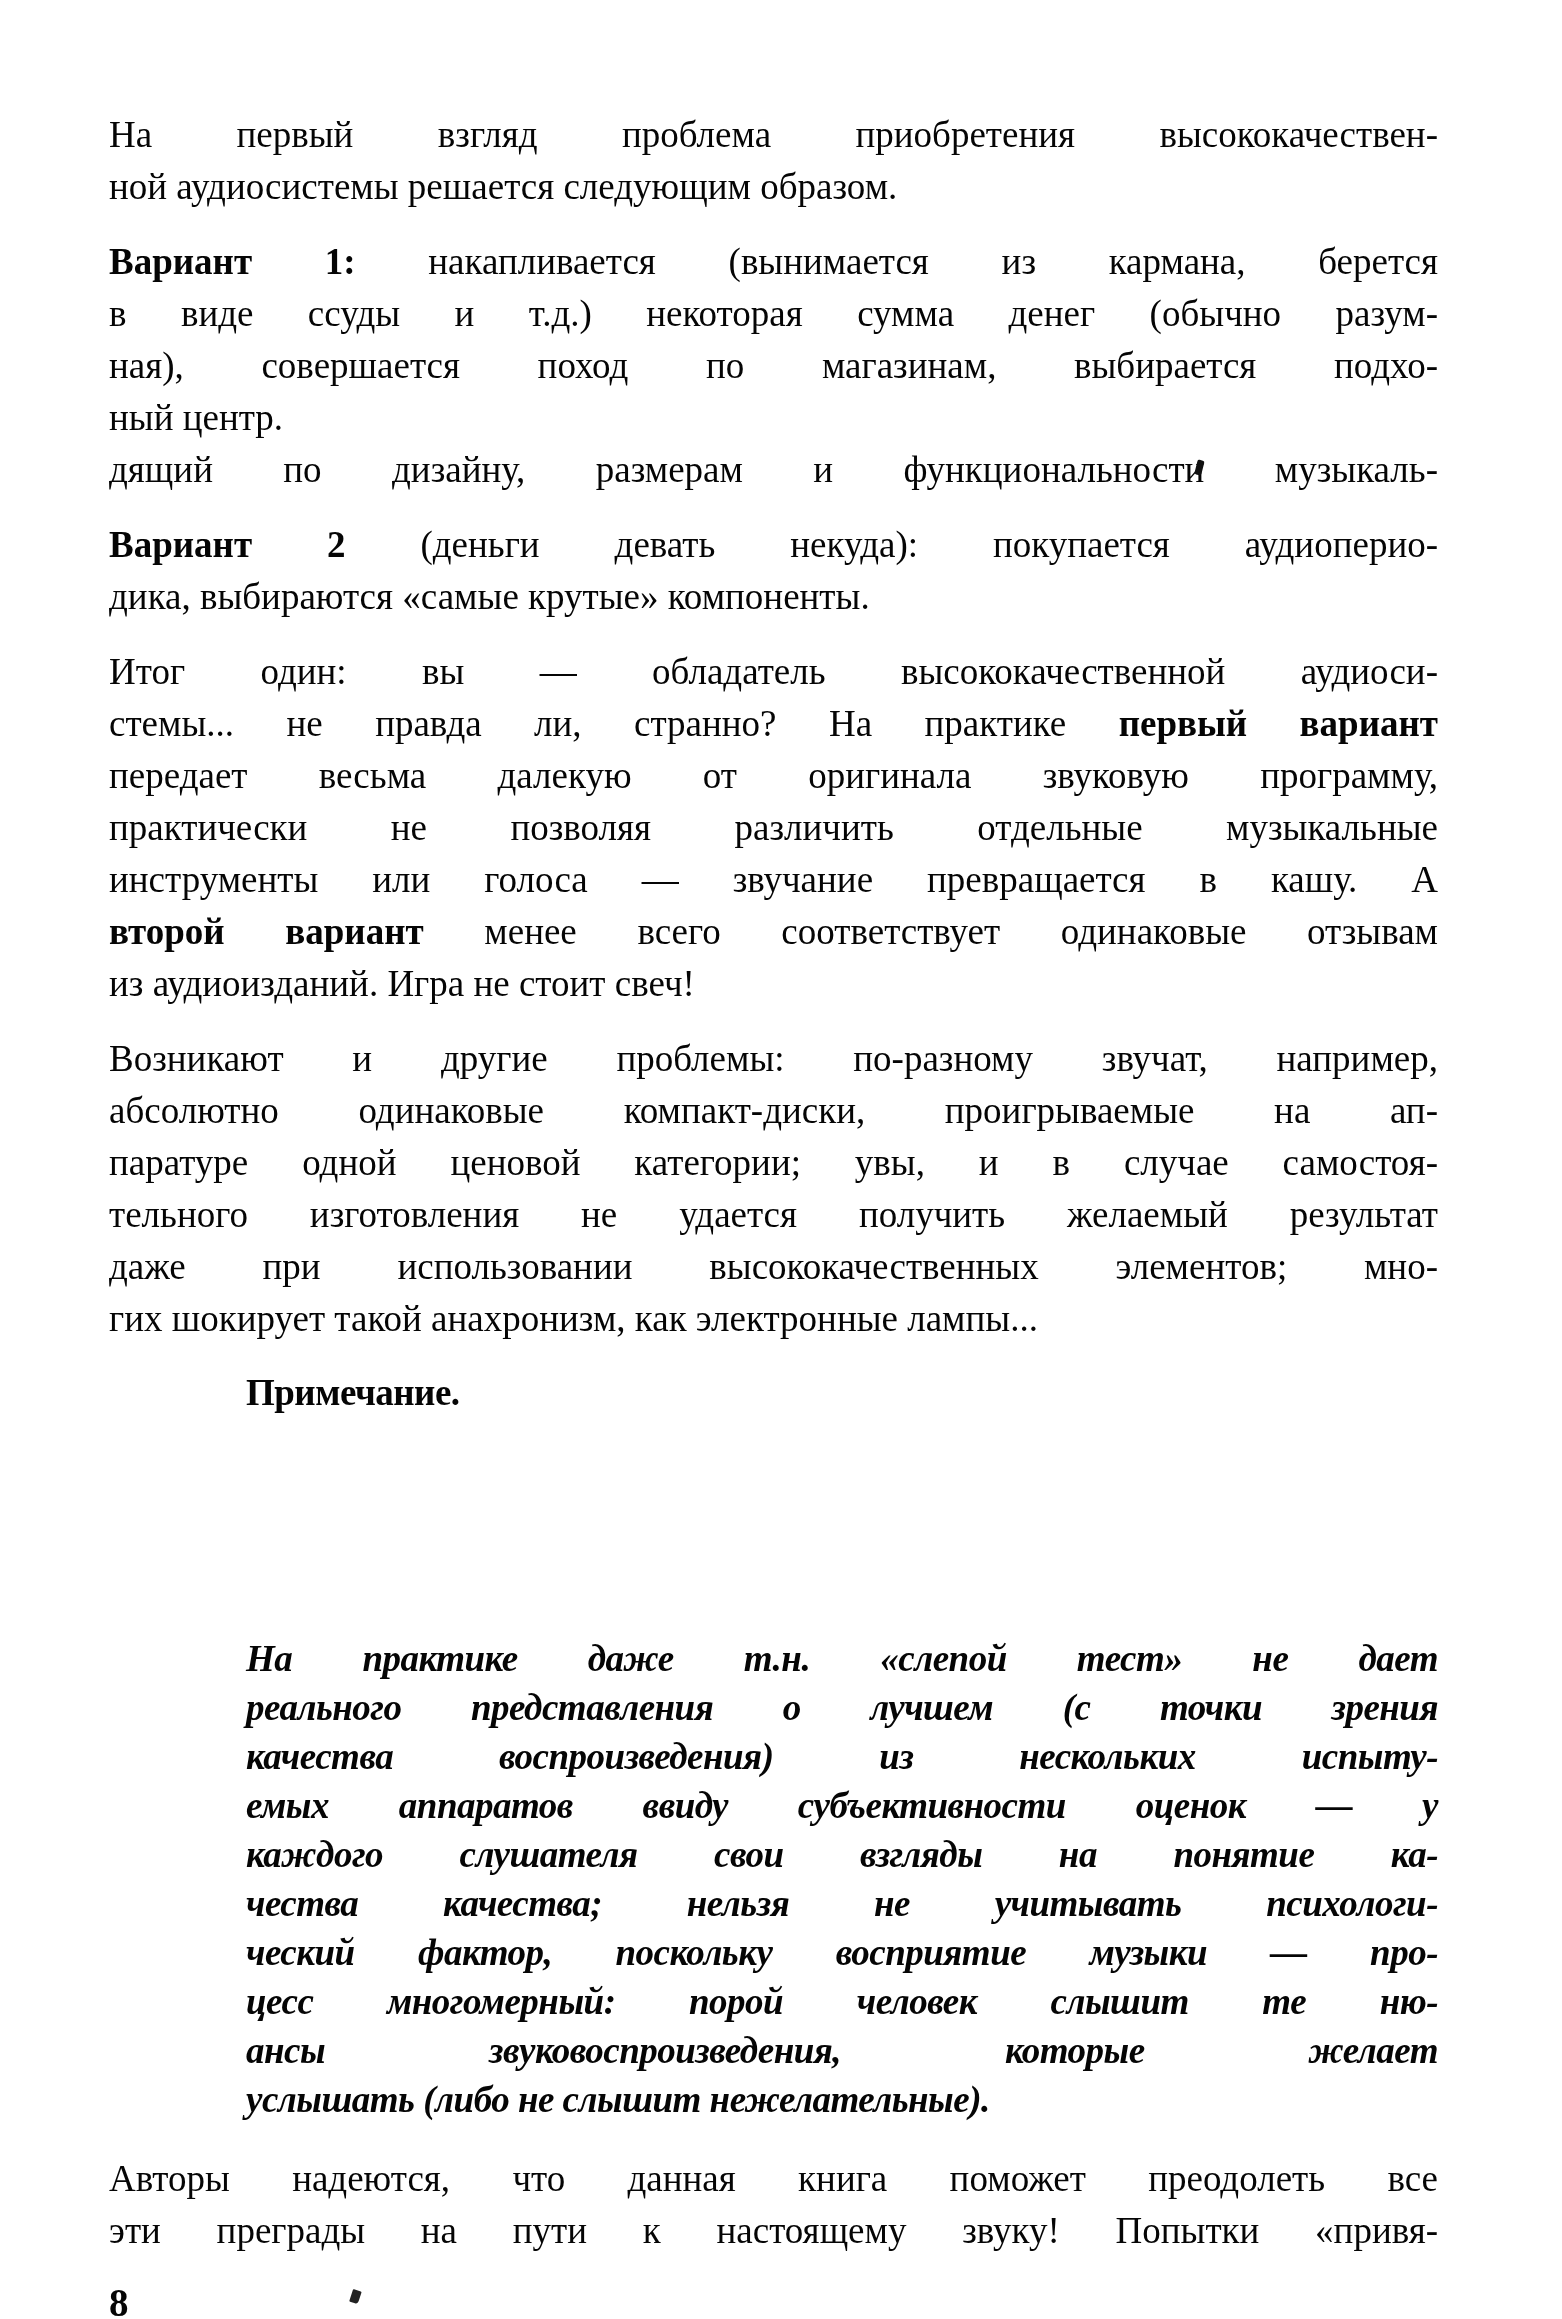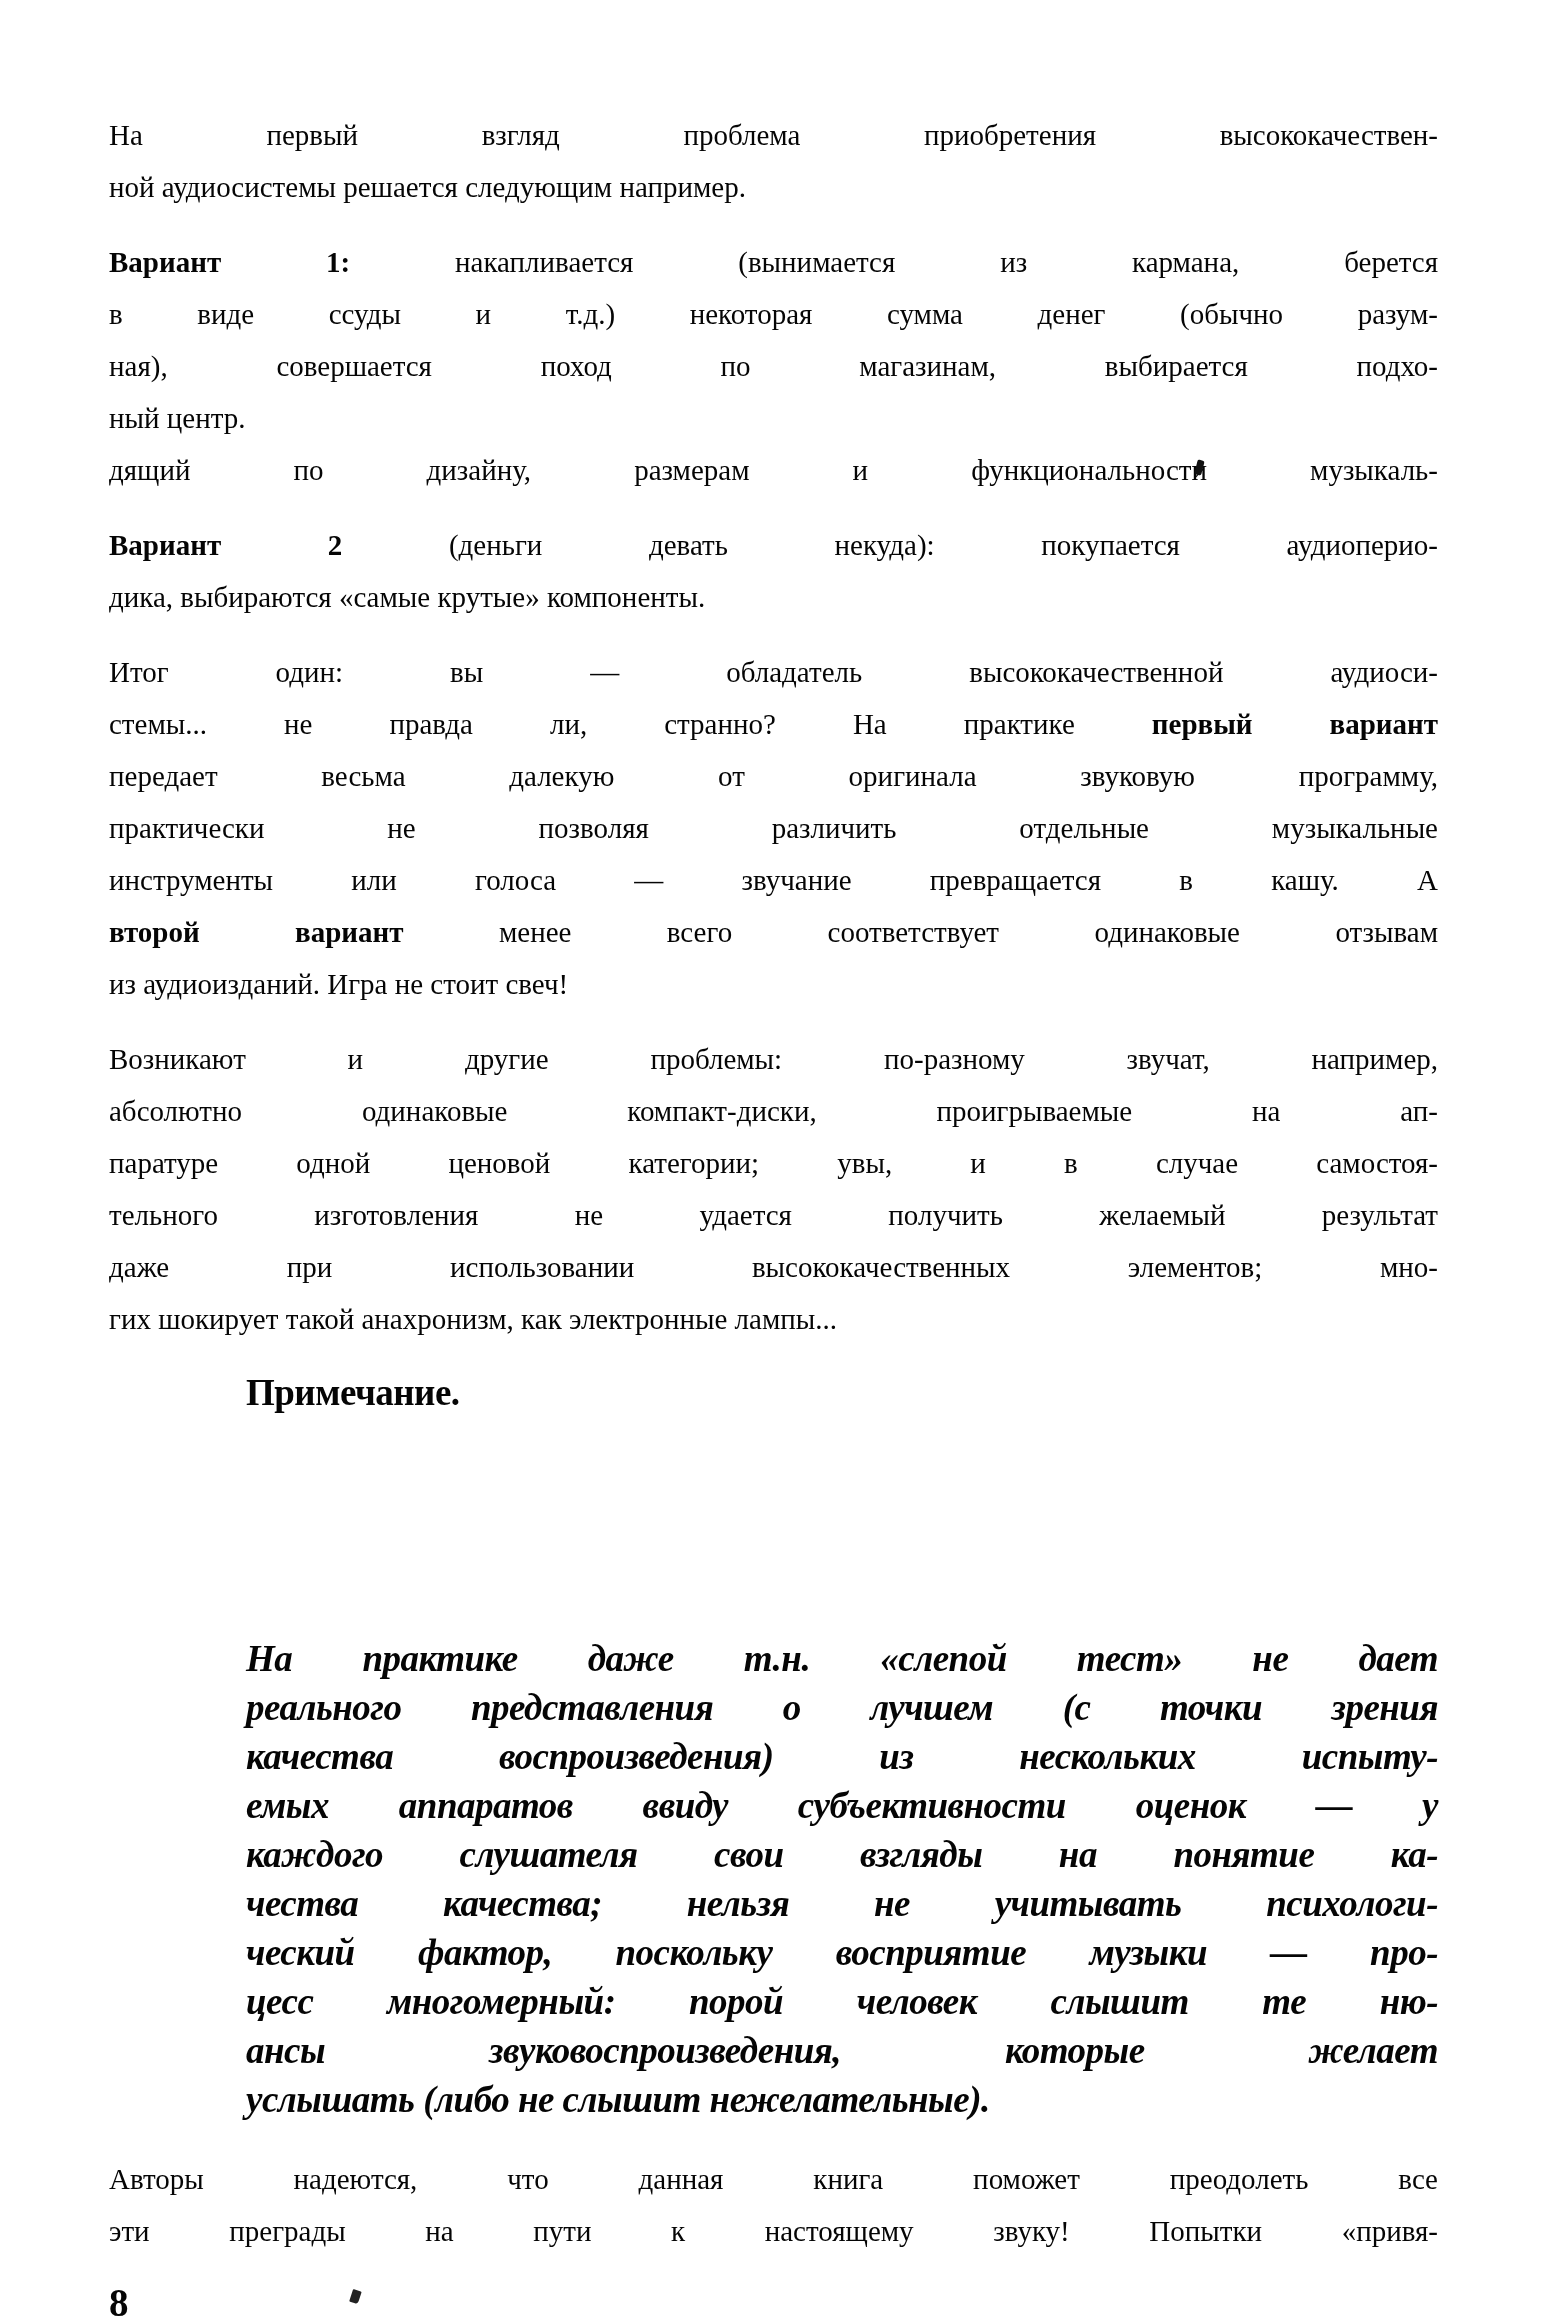--- a/index.html
+++ b/index.html
@@ -16,21 +16,21 @@
     font-family: "Liberation Serif", "DejaVu Serif", serif;
     color: #050505;
   }
   .content {
     position: absolute;
     left: 109px;
     top: 109px;
     width: 1329px;
   }
   .para {
-    font-size: 29px;
+    font-size: 37px;
     line-height: 52px;
     margin: 0 0 23px 0;
   }
   .line {
     text-align: justify;
     text-align-last: justify;
   }
   .line.last {
     text-align-last: left;
   }
@@ -85,21 +85,21 @@
     border-radius: 1px 1px 2.9px 1px;
   }
 </style>
 </head>
 <body>
 
 <div class="page">
   <div class="content">
       <div class="para">
         <div class="line"><span>На первый взгляд проблема приобретения высококачествен-</span></div>
-        <div class="line last"><span>ной аудиосистемы решается следующим например.</span></div>
+        <div class="line last"><span>ной аудиосистемы решается следующим образом.</span></div>
       </div>
       <div class="para">
         <div class="line"><span class="b">Вариант 1:</span><span> накапливается (вынимается из кармана, берется</span></div>
         <div class="line"><span>в виде ссуды и т.д.) некоторая сумма денег (обычно разум-</span></div>
         <div class="line"><span>ная), совершается поход по магазинам, выбирается подхо-</span></div>
         <div class="line last"><span>ный центр.</span></div>
         <div class="line"><span>дящий по дизайну, размерам и функциональности музыкаль-</span></div>
       </div>
       <div class="para">
         <div class="line"><span class="b">Вариант 2</span><span> (деньги девать некуда): покупается аудиоперио-</span></div>

